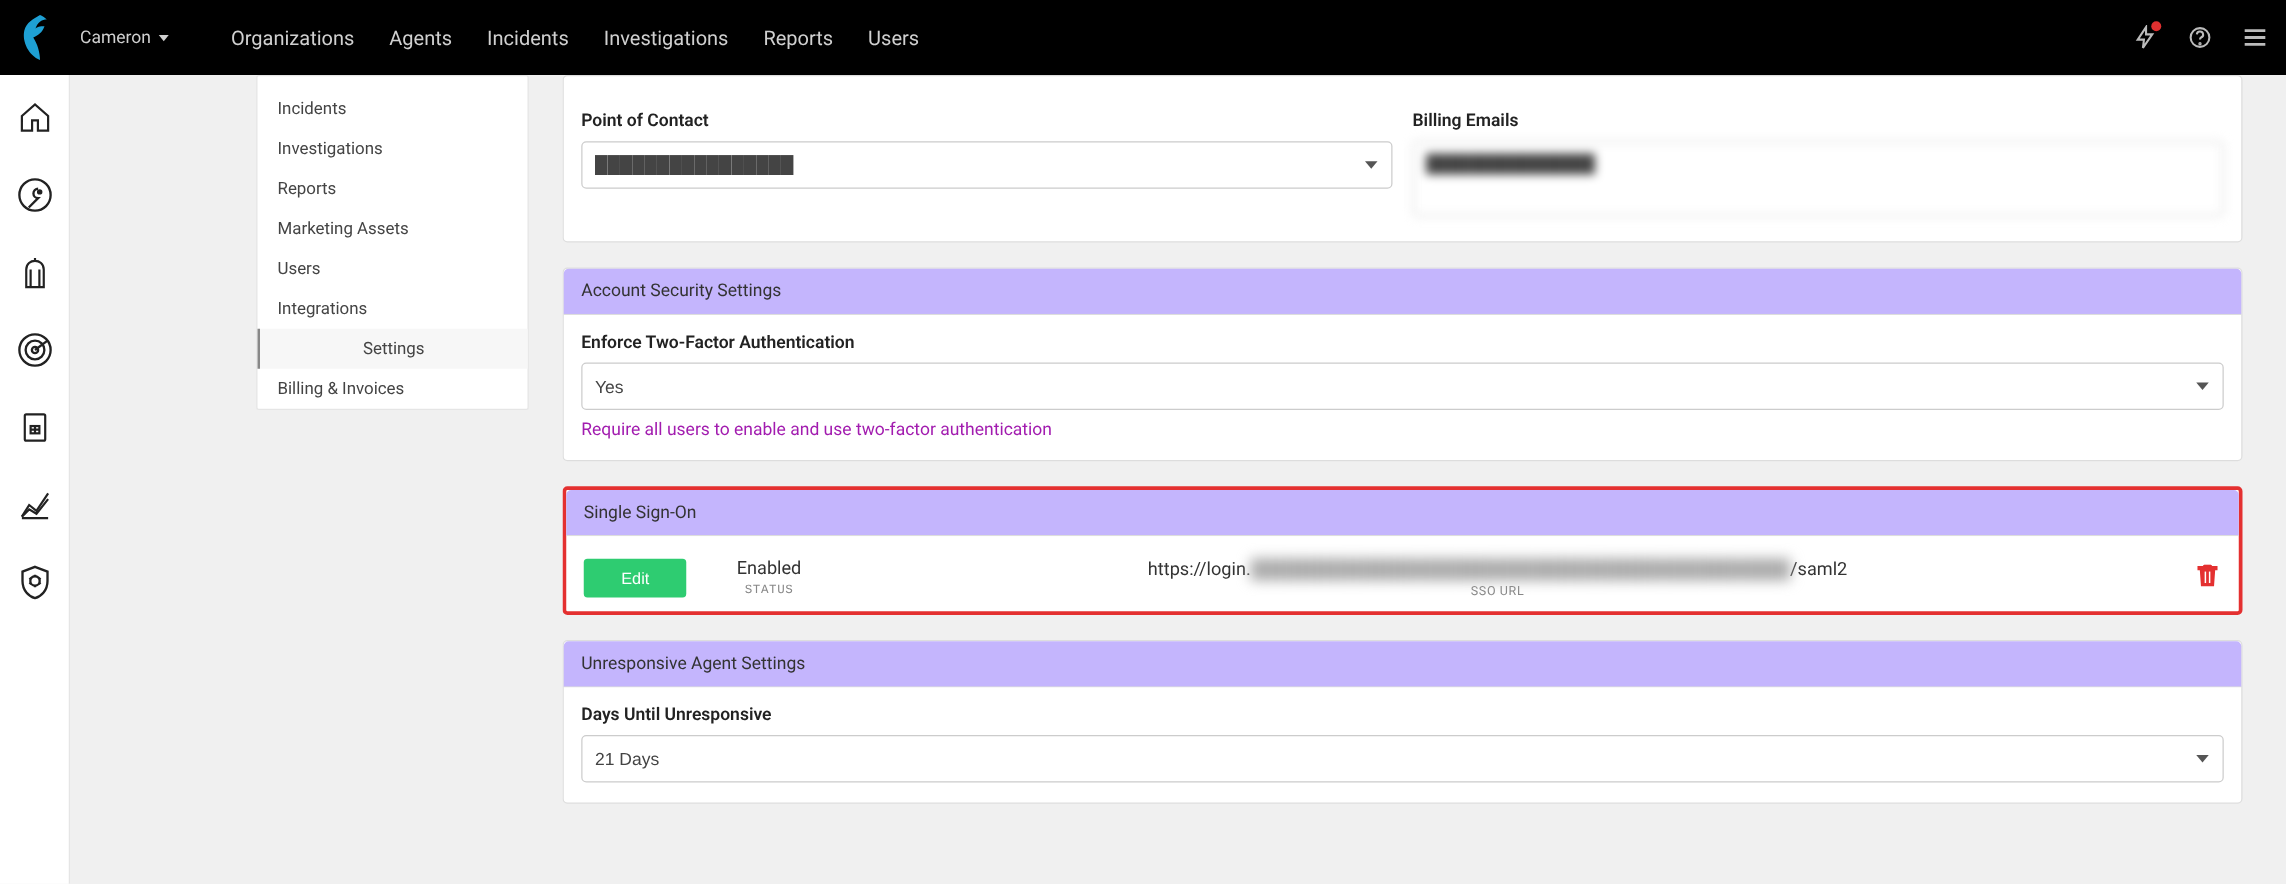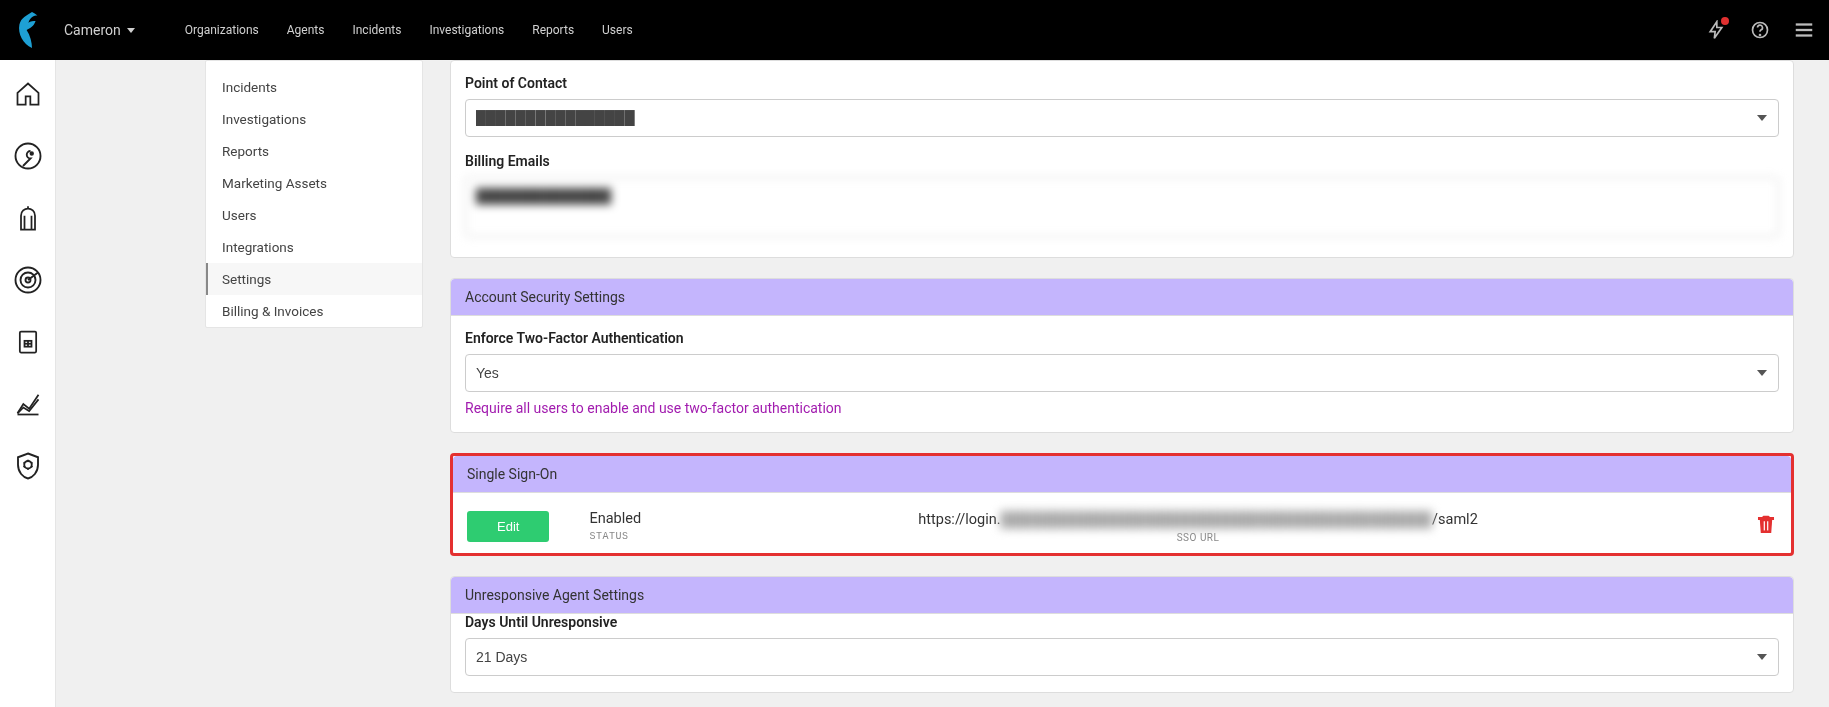--- a/index.html
+++ b/index.html
@@ -4,55 +4,55 @@
 <style>
   * { box-sizing: border-box; margin: 0; padding: 0; }
   body { font-family: -apple-system, BlinkMacSystemFont, "Segoe UI", Roboto, Arial, sans-serif; background: #f0f0f0; width: 1829px; height: 707px; overflow: hidden; color: #333; }
 
   
   .topbar { height: 60px; background: #000; display: flex; align-items: center; padding: 0 14px; color: #d0d0d0; position: relative; text-align: center; }
   .logo { width: 36px; height: 44px; margin-right: 14px; display: flex; align-items: center; justify-content: center; }
   .user-dropdown { display: flex; align-items: center; gap: 6px; color: #d0d0d0; font-size: 14px; margin-right: 50px; cursor: pointer; }
   .caret-down { width: 0; height: 0; border-left: 4px solid transparent; border-right: 4px solid transparent; border-top: 5px solid #d0d0d0; }
   .nav-links { display: flex; gap: 28px; }
-  .nav-link { color: #d0d0d0; font-size: 12px; cursor: pointer; }
+  .nav-link { color: #d0d0d0; font-size: 16px; cursor: pointer; }
   .topbar-right { margin-left: auto; display: flex; align-items: center; gap: 22px; }
   .notif { position: relative; }
   .notif-dot { position: absolute; top: -2px; right: -2px; width: 8px; height: 8px; background: #e03030; border-radius: 50%; }
   .icon-btn { width: 22px; height: 22px; display: flex; align-items: center; justify-content: center; cursor: pointer; }
 
   
   .slim-sidebar { position: absolute; left: 0; top: 60px; bottom: 0; width: 56px; background: #fff; border-right: 1px solid #e5e5e5; display: flex; flex-direction: column; align-items: center; padding-top: 18px; gap: 30px; }
   .slim-icon { width: 32px; height: 32px; display: flex; align-items: center; justify-content: center; cursor: pointer; color: #333; }
 
   
   .side-menu { position: absolute; left: 205px; top: 60px; width: 218px; background: #fff; border: 1px solid #e5e5e5; border-radius: 2px; padding-top: 10px; }
   .side-item { padding: 8px 14px; font-size: 13.5px; color: #444; cursor: pointer; border-left: 2px solid transparent; }
-  .side-item.active { border-left: 2px solid #888; background: #f7f7f7; }
+  .side-item.active { border-left: 2px solid #888; background: #f7f7f7; text-align: center; }
 
   
   .main { position: absolute; left: 450px; top: 60px; right: 20px; bottom: 0; overflow-y: auto; padding-right: 15px; }
   .panel { background: #fff; border: 1px solid #ddd; border-radius: 4px; margin-bottom: 20px; }
   .panel-header { background: #c4b5fd; padding: 10px 14px; font-size: 14px; color: #333; border-bottom: 1px solid #ddd; border-radius: 4px 4px 0 0; }
   .panel-body { padding: 0 14px 16px 14px; }
-  .row { display: flex; gap: 16px; margin-top: 14px; flex-direction: column; }
+  .row { display: flex; gap: 16px; margin-top: 28px; }
   .col { flex: 1; }
   .label { font-weight: 600; font-size: 14px; color: #222; margin-bottom: 8px; display: block; }
   .help-text { font-size: 14px; color: #a21caf; margin-top: 8px; }
   .select { width: 100%; height: 38px; border: 1px solid #ccc; border-radius: 4px; padding: 0 10px; font-size: 14px; color: #444; background: #fff; appearance: none; -webkit-appearance: none; position: relative; }
   .select-wrap { position: relative; }
   .select-wrap::after { content: ""; position: absolute; right: 12px; top: 16px; width: 0; height: 0; border-left: 5px solid transparent; border-right: 5px solid transparent; border-top: 6px solid #555; pointer-events: none; }
   .textarea { width: 100%; height: 60px; border: 1px solid #ccc; border-radius: 4px; padding: 10px; font-size: 14px; color: #444; background: #fff; resize: none; filter: blur(4px); }
   .blurred { filter: blur(5px); color: #888; }
 
   
   .panel.highlight { border: 3px solid #e43030; }
   .sso-row { display: flex; align-items: center; padding: 16px 14px 10px 14px; gap: 40px; }
   .btn-edit { background: #2ecc71; color: #fff; border: none; border-radius: 3px; padding: 8px 30px; font-size: 13px; cursor: pointer; }
-  .sso-status { text-align: left; }
+  .sso-status { text-align: center; }
   .sso-status-val { font-size: 14.5px; color: #333; }
   .sso-status-label { font-size: 10px; color: #888; letter-spacing: 0.5px; margin-top: 4px; text-transform: uppercase; font-family: Liberation Mono, monospace; }
   .sso-url-block { flex: 1; text-align: center; }
   .sso-url-val { font-size: 14.5px; color: #333; display: inline-block; }
   .sso-url-val .mid { filter: blur(5px); color: #aaa; }
   .sso-url-label { font-size: 10px; color: #888; letter-spacing: 0.5px; margin-top: 4px; text-transform: uppercase; }
   .trash { cursor: pointer; }
 
 </style>
 </head>
@@ -220,21 +220,21 @@
           <rect x="9.5" y="9" width="1.3" height="10" fill="#fff"></rect>
           <rect x="13.2" y="9" width="1.3" height="10" fill="#fff"></rect>
         </svg>
       </div>
     </div>
   </div>
 
   <div class="panel">
     <div class="panel-header">Unresponsive Agent Settings</div>
     <div class="panel-body">
-      <div style="">
+      <div style="margin-top:14px;">
         <span class="label">Days Until Unresponsive</span>
         <div class="select-wrap">
           <select class="select">
             <option>21 Days</option>
           </select>
         </div>
       </div>
     </div>
   </div>
 

